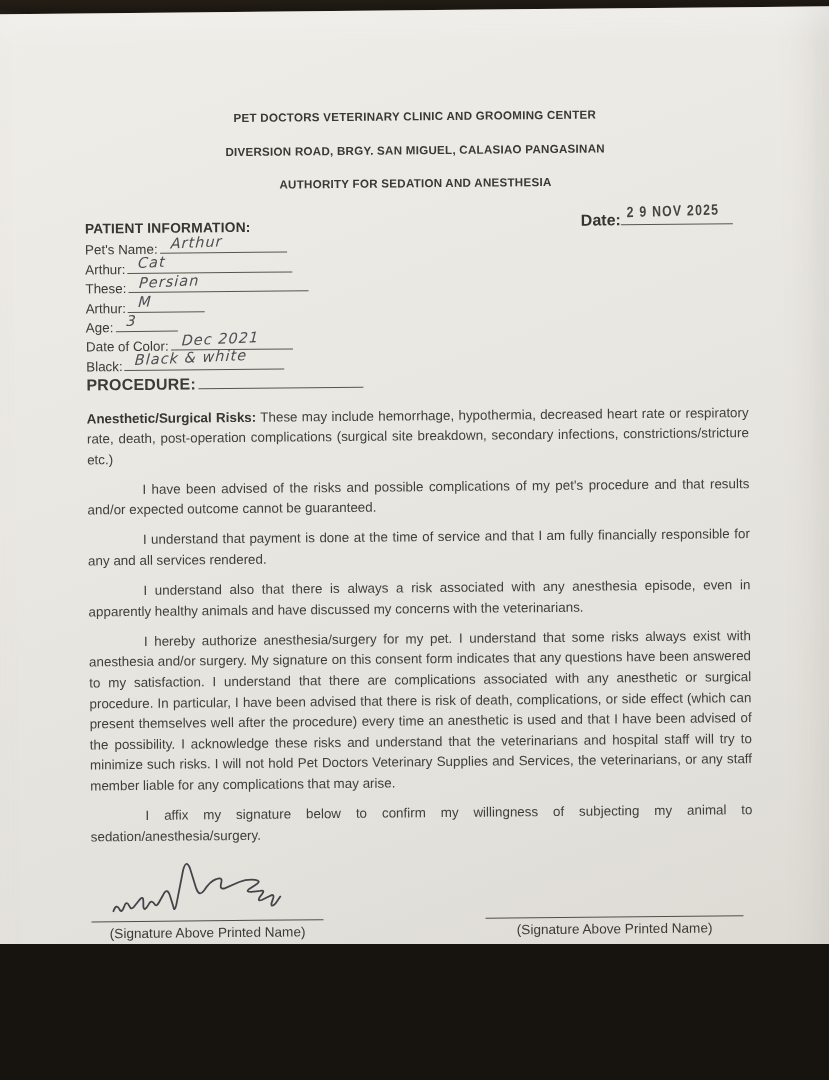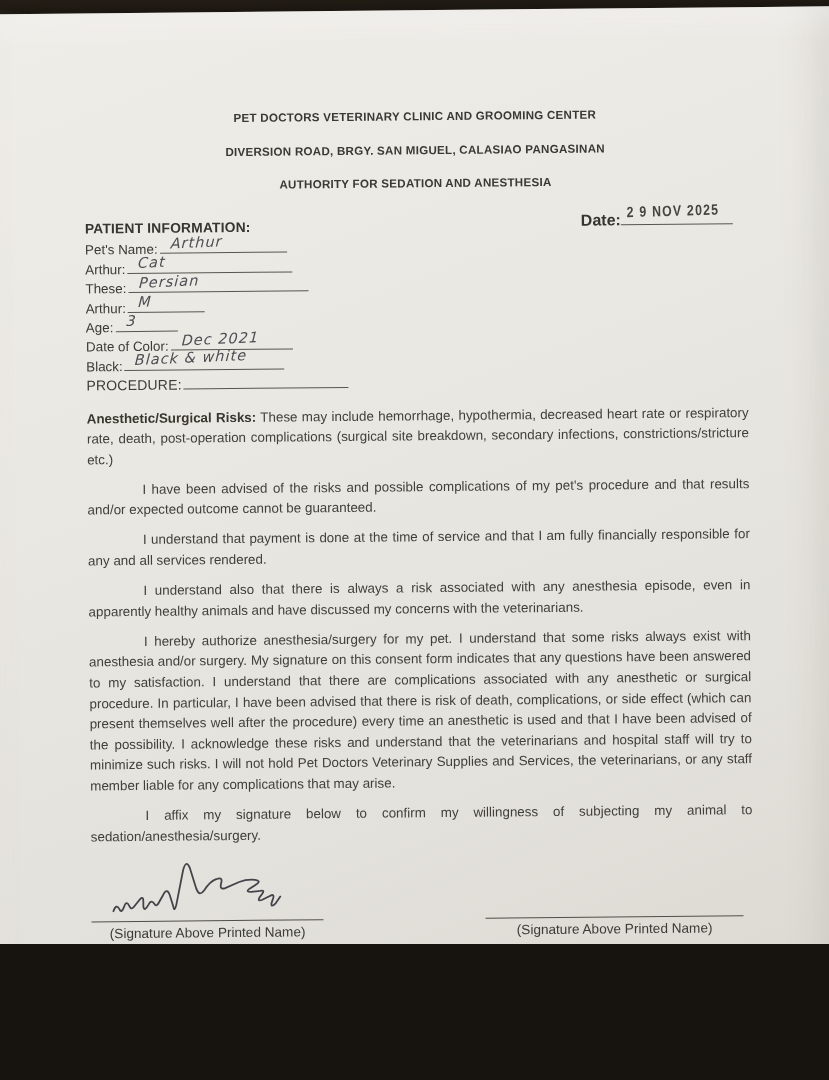--- a/index.html
+++ b/index.html
@@ -40,21 +40,21 @@
   .pi-heading{font-weight:bold;font-size:13.8px;letter-spacing:.2px;color:#36352f;}
   .field-row{height:19.4px;white-space:nowrap;}
   .field-label{font-size:13.4px;color:#3c3b36;margin-top:20px;}
   .field-line{
     display:inline-block;vertical-align:baseline;
     border-bottom:1.4px solid #57554f;height:14px;position:relative;margin-left:2px;
   }
   .f-petname{width:127px}.f-species{width:165px}.f-breed{width:180px}
   .f-gender{width:77px}.f-age{width:62px}.f-dob{width:122px}
   .f-color{width:160px}.f-proc{width:165px}
-  .proc-label{font-weight:normal;font-size:14px;letter-spacing:.2px;}
+  .proc-label{font-weight:bold;font-size:16px;letter-spacing:.2px;}
   .hw{
     position:absolute;left:10px;bottom:-1px;
     font-family:"DejaVu Sans", sans-serif;
     font-style:italic;font-size:14.5px;color:#4e4d52;
     transform:rotate(-2deg) skewX(-6deg);transform-origin:left bottom;
     letter-spacing:1px;white-space:nowrap;
   }
   
   .date-block{position:absolute;top:-4px;right:14px;white-space:nowrap;}
   .date-label{font-weight:bold;font-size:16px;color:#36352f;}

